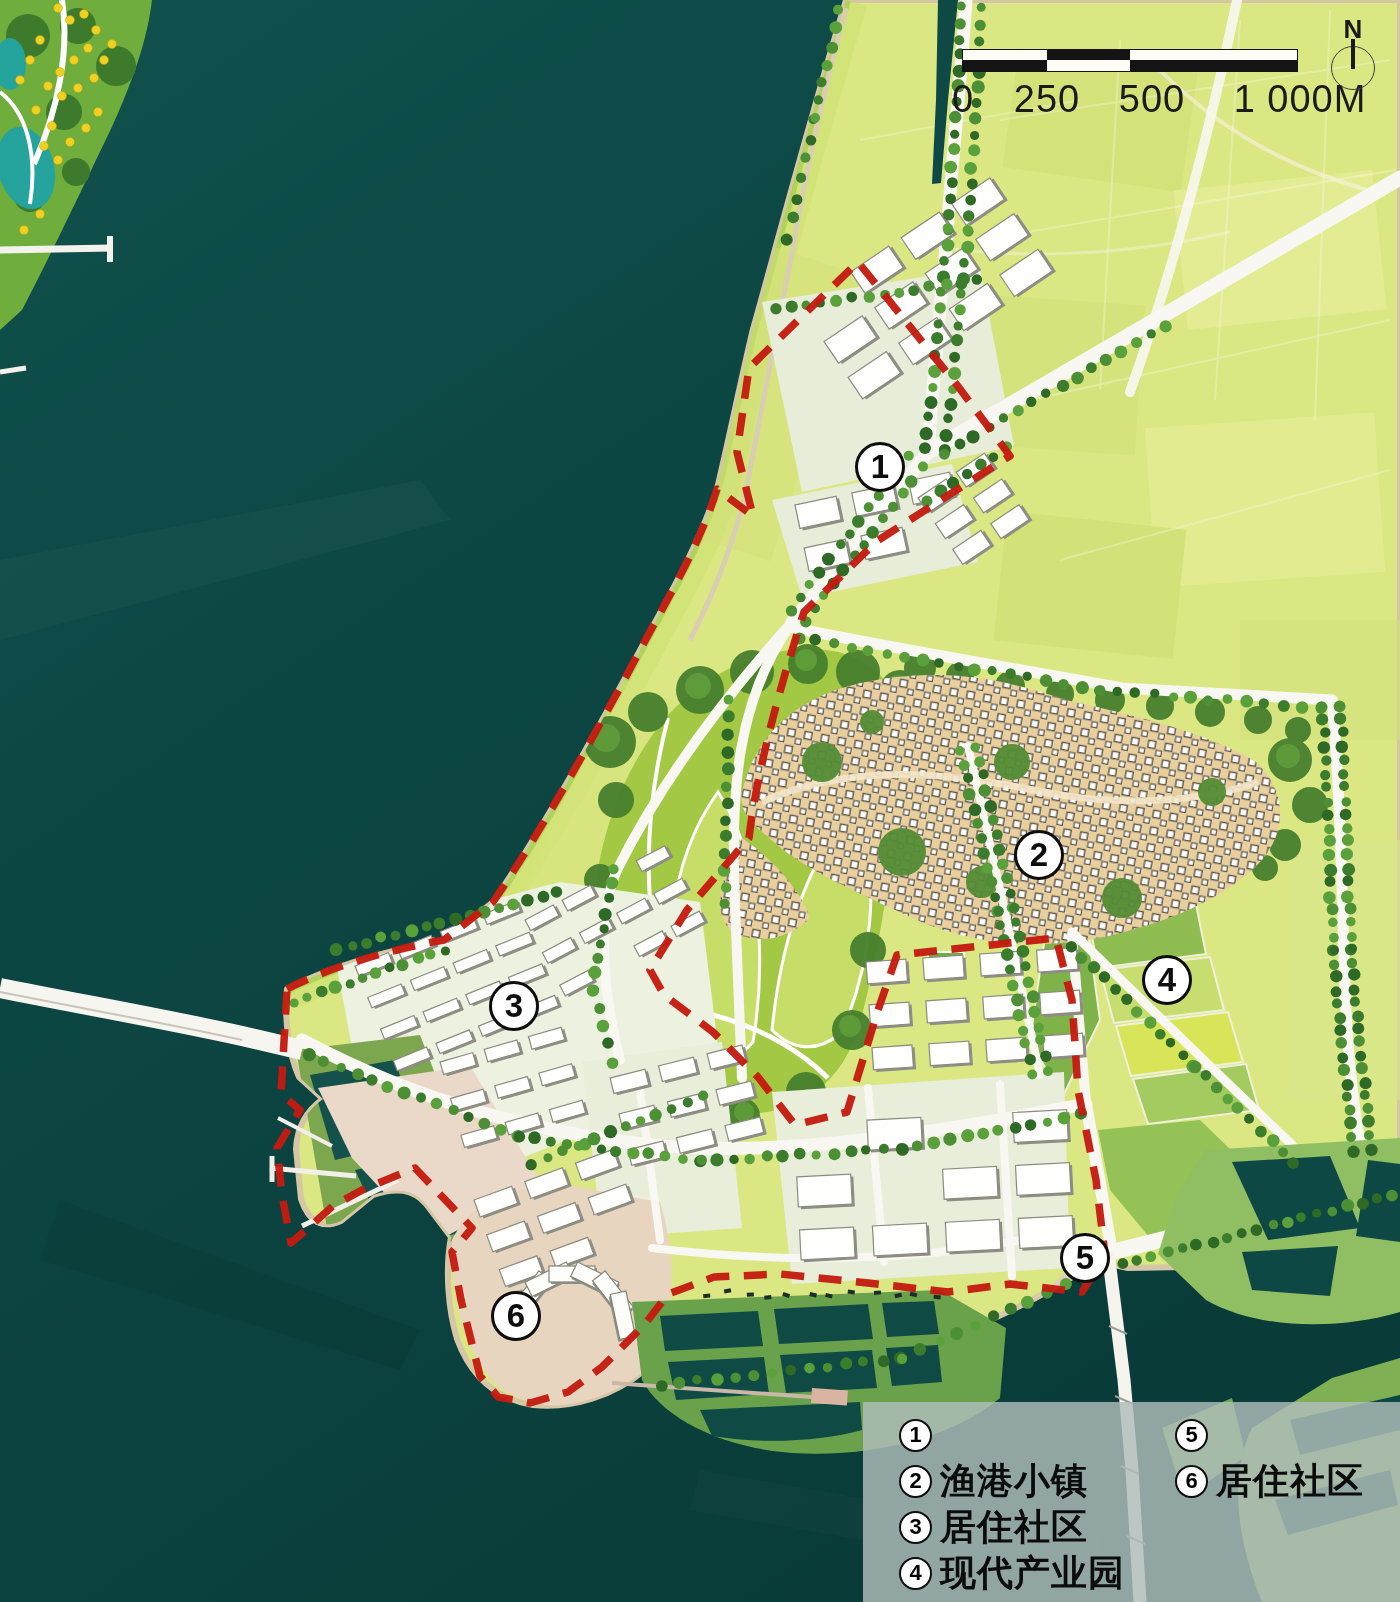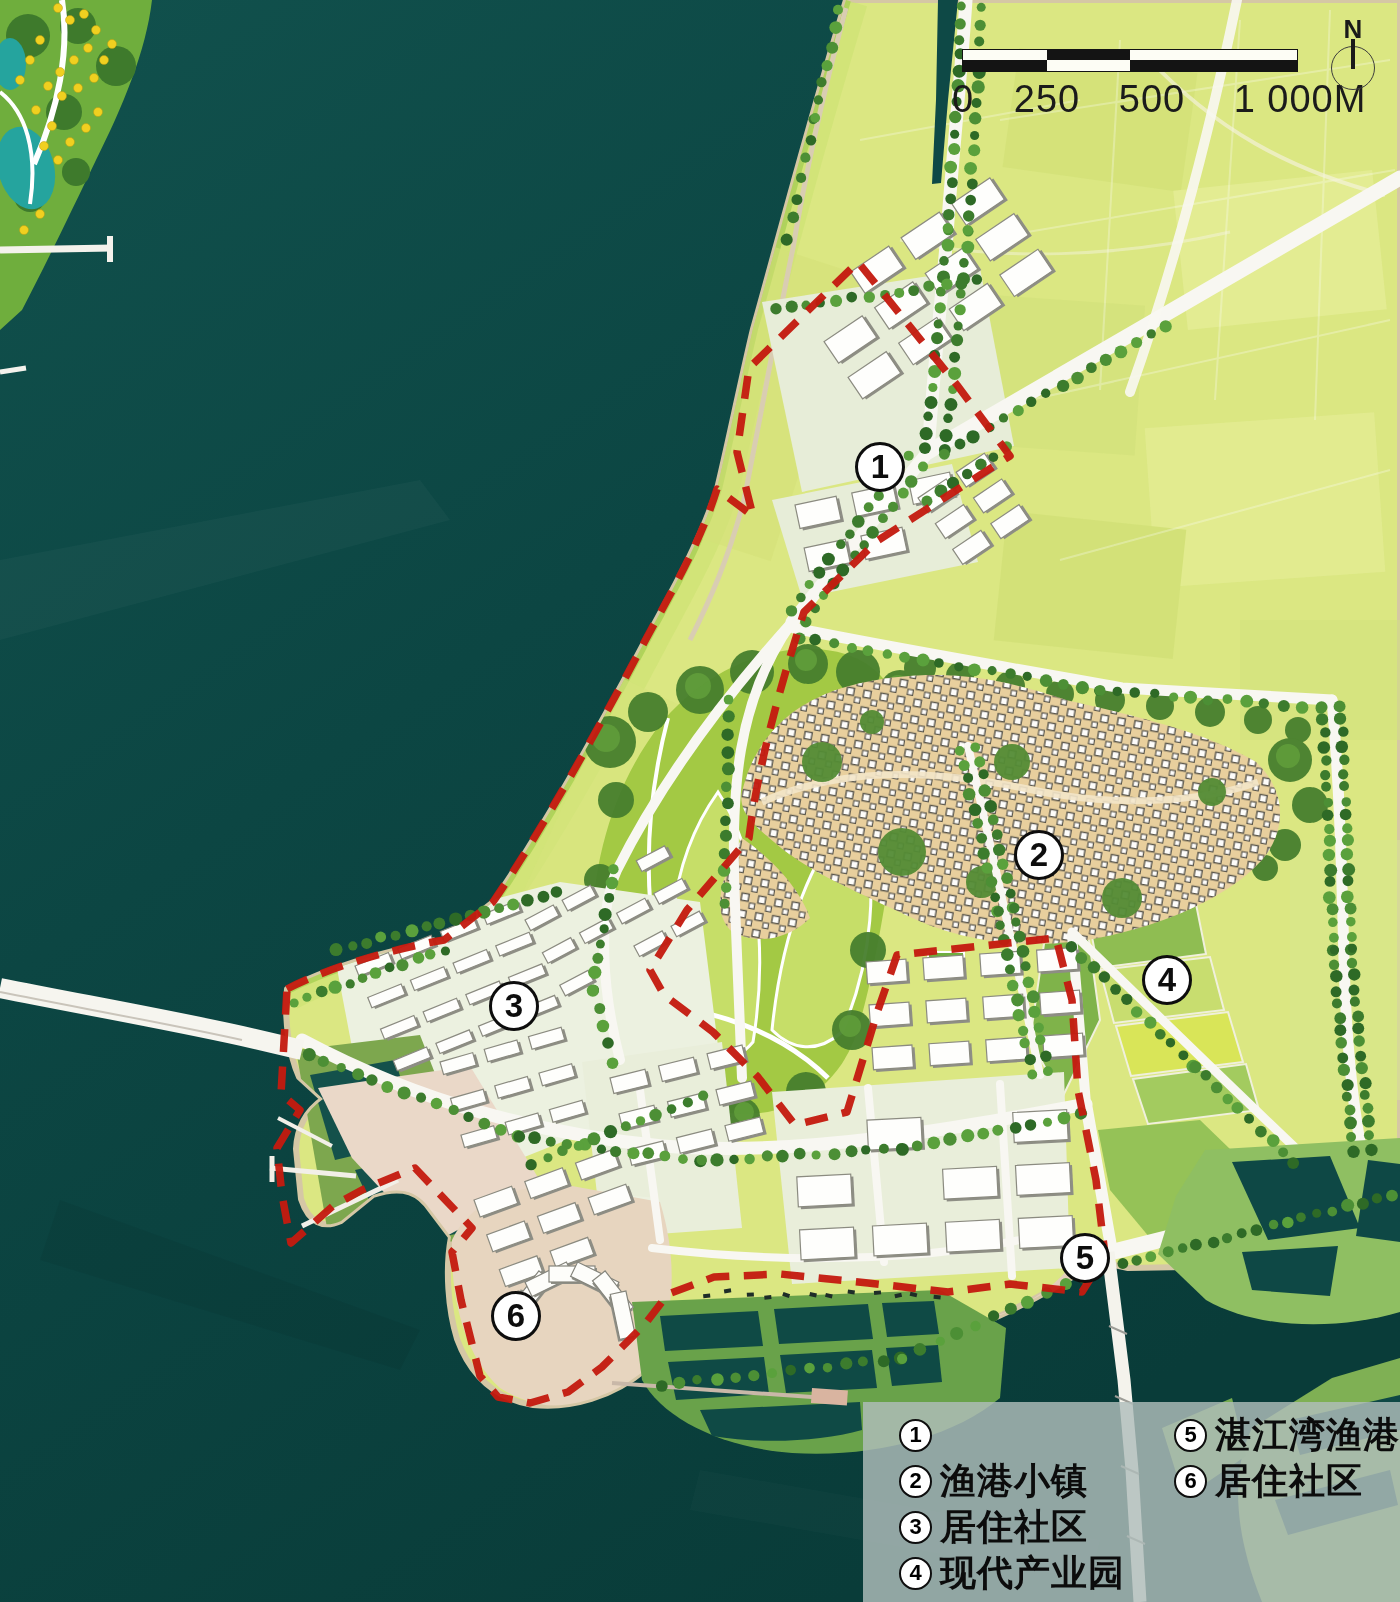--- a/index.html
+++ b/index.html
@@ -1132,21 +1132,20 @@
       <span class="lab">居住社区</span>
     </div>
     <div class="item">
       <span class="num">4</span>
       <span class="lab">现代产业园</span>
     </div>
   </div>
   <div class="col">
     <div class="item">
       <span class="num">5</span>
-      <span class="lab">湛江湾渔港</span>
     </div>
     <div class="item">
       <span class="num">6</span>
       <span class="lab">居住社区</span>
     </div>
   </div>
 </div>
 
 </div>
 

